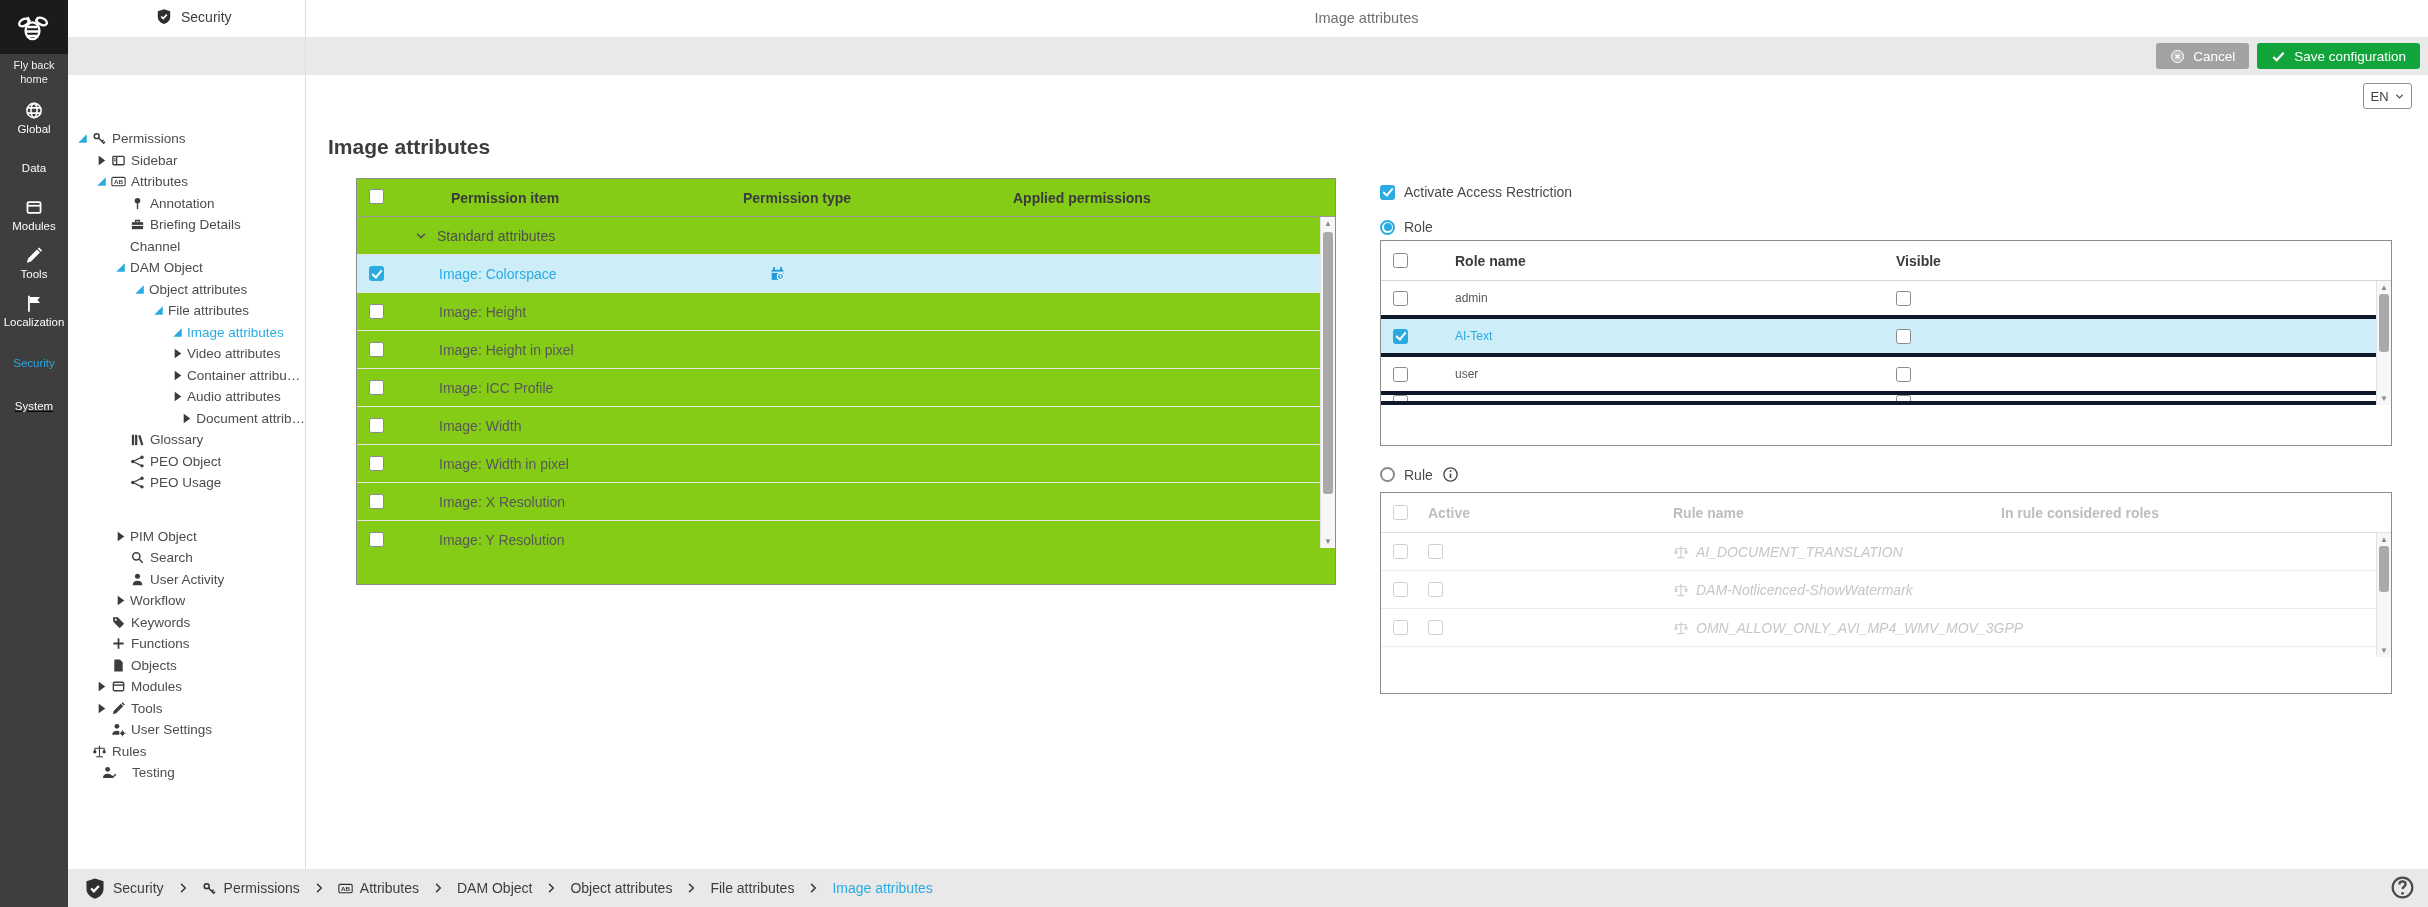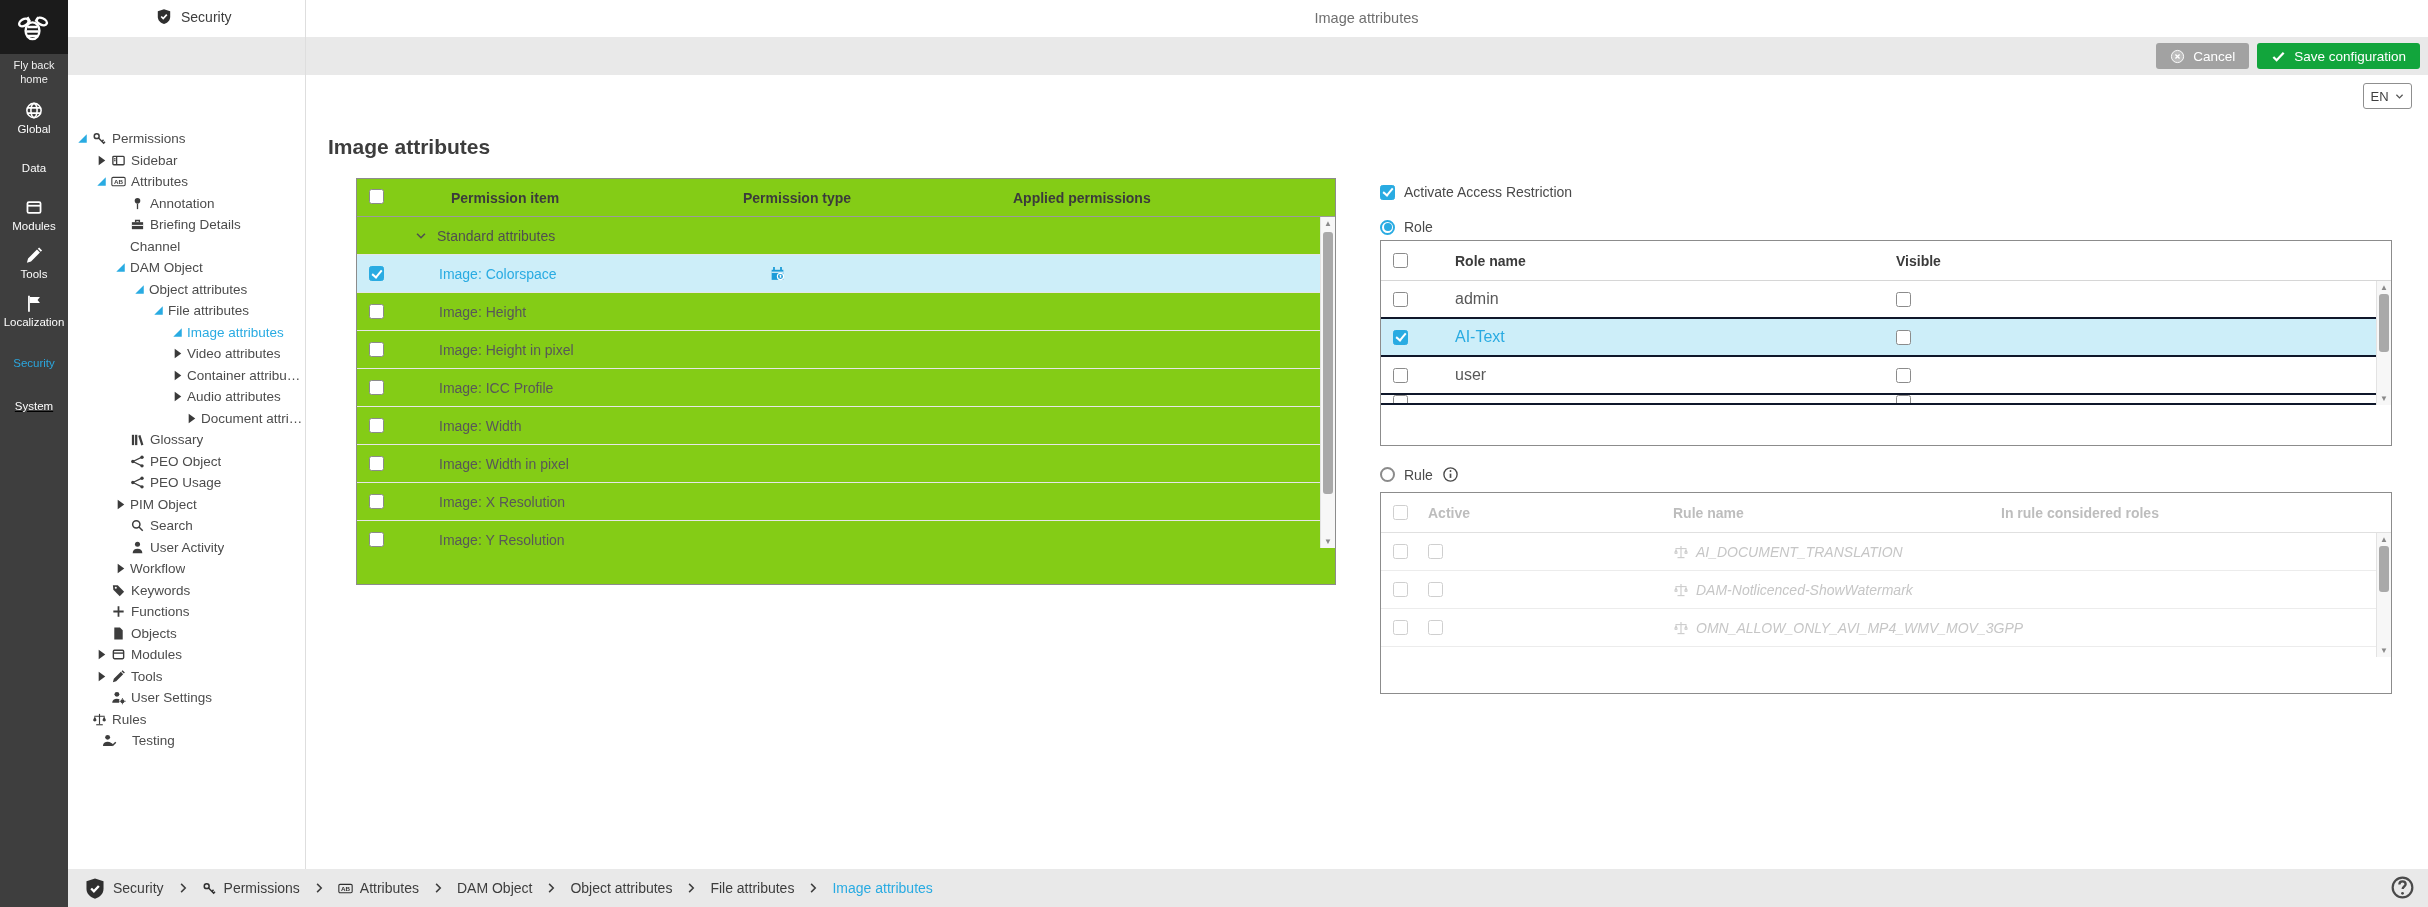--- a/index.html
+++ b/index.html
@@ -89,21 +89,21 @@
   
   .ctl-row{position:absolute;left:1380px;display:flex;align-items:center;gap:9px;
            font-size:14px;color:#4a4a4a;cursor:default;}
   .ctl-row .info{width:17px;height:17px;color:#4a4a4a;cursor:pointer;}
   .panel-box{position:absolute;left:1380px;width:1012px;border:1px solid #8c8c8c;background:#fff;}
   .rb-grid{display:grid;grid-template-columns:44px 471px 1fr;align-items:center;}
   .rb-header{height:40px;border-bottom:1px solid #d6d6d6;font-weight:bold;font-size:14px;color:#3b3b3b;}
   .rb-header .c1{padding-left:12px;display:flex;}
   .rb-header .c2{padding-left:30px;}
   .rb-viewport{position:relative;height:124px;overflow:hidden;}
-  .role-row{height:38px;border-bottom:2px solid #0f172a;font-size:16px;color:#585858;cursor:pointer;}
+  .role-row{height:38px;border-bottom:4px solid #0f172a;font-size:12px;color:#585858;cursor:pointer;}
   .role-row .c1{padding-left:12px;display:flex;}
   .role-row .c2{padding-left:30px;}
   .role-row .c3{display:flex;}
   .role-row.selected{background:#cdeef9;}
   .role-row.selected .c2{color:#29abe2;}
   .partial-row{height:10px;overflow:hidden;}
 
   .ru-grid{display:grid;grid-template-columns:44px 248px 328px 1fr;align-items:center;}
   .ru-header{height:40px;border-bottom:1px solid #e0e0e0;font-weight:bold;font-size:14px;color:#bdbdbd;}
   .ru-header .c1{padding-left:12px;display:flex;}
@@ -366,21 +366,21 @@
         <span class="lbl">Container attribu…</span>
       </div>
       <div class="tree-row" style="padding-left: 102px;">
         <span class="exp ic collapsed">
           <svg viewBox="0 0 16 16">
             <path fill="currentColor" d="M5 3l7 5-7 5z"></path>
           </svg>
         </span>
         <span class="lbl">Audio attributes</span>
       </div>
-      <div class="tree-row" style="padding-left: 116px;">
+      <div class="tree-row" style="padding-left: 58px; justify-content: flex-end;">
         <span class="exp ic collapsed">
           <svg viewBox="0 0 16 16">
             <path fill="currentColor" d="M5 3l7 5-7 5z"></path>
           </svg>
         </span>
         <span class="lbl">Document attrib…</span>
       </div>
       <div class="tree-row" style="padding-left: 45px;">
         <span class="exp ic"></span>
         <span class="ic ti">
@@ -409,21 +409,21 @@
         <span class="ic ti">
           <svg viewBox="0 0 16 16" fill="currentColor">
             <circle cx="3" cy="8" r="1.8"></circle>
             <circle cx="12.8" cy="3.4" r="1.8"></circle>
             <circle cx="12.8" cy="12.6" r="1.8"></circle>
             <path d="M3 8l9.8-4.6M3 8l9.8 4.6" fill="none" stroke="currentColor" stroke-width="1.4"></path>
           </svg>
         </span>
         <span class="lbl">PEO Usage</span>
       </div>
-      <div class="tree-row" style="padding-left: 45px;">
+      <div class="tree-row" style="padding-left: 45px; margin-top: 32px;">
         <span class="exp ic collapsed">
           <svg viewBox="0 0 16 16">
             <path fill="currentColor" d="M5 3l7 5-7 5z"></path>
           </svg>
         </span>
         <span class="lbl">PIM Object</span>
       </div>
       <div class="tree-row" style="padding-left: 45px;">
         <span class="exp ic"></span>
         <span class="ic ti">

